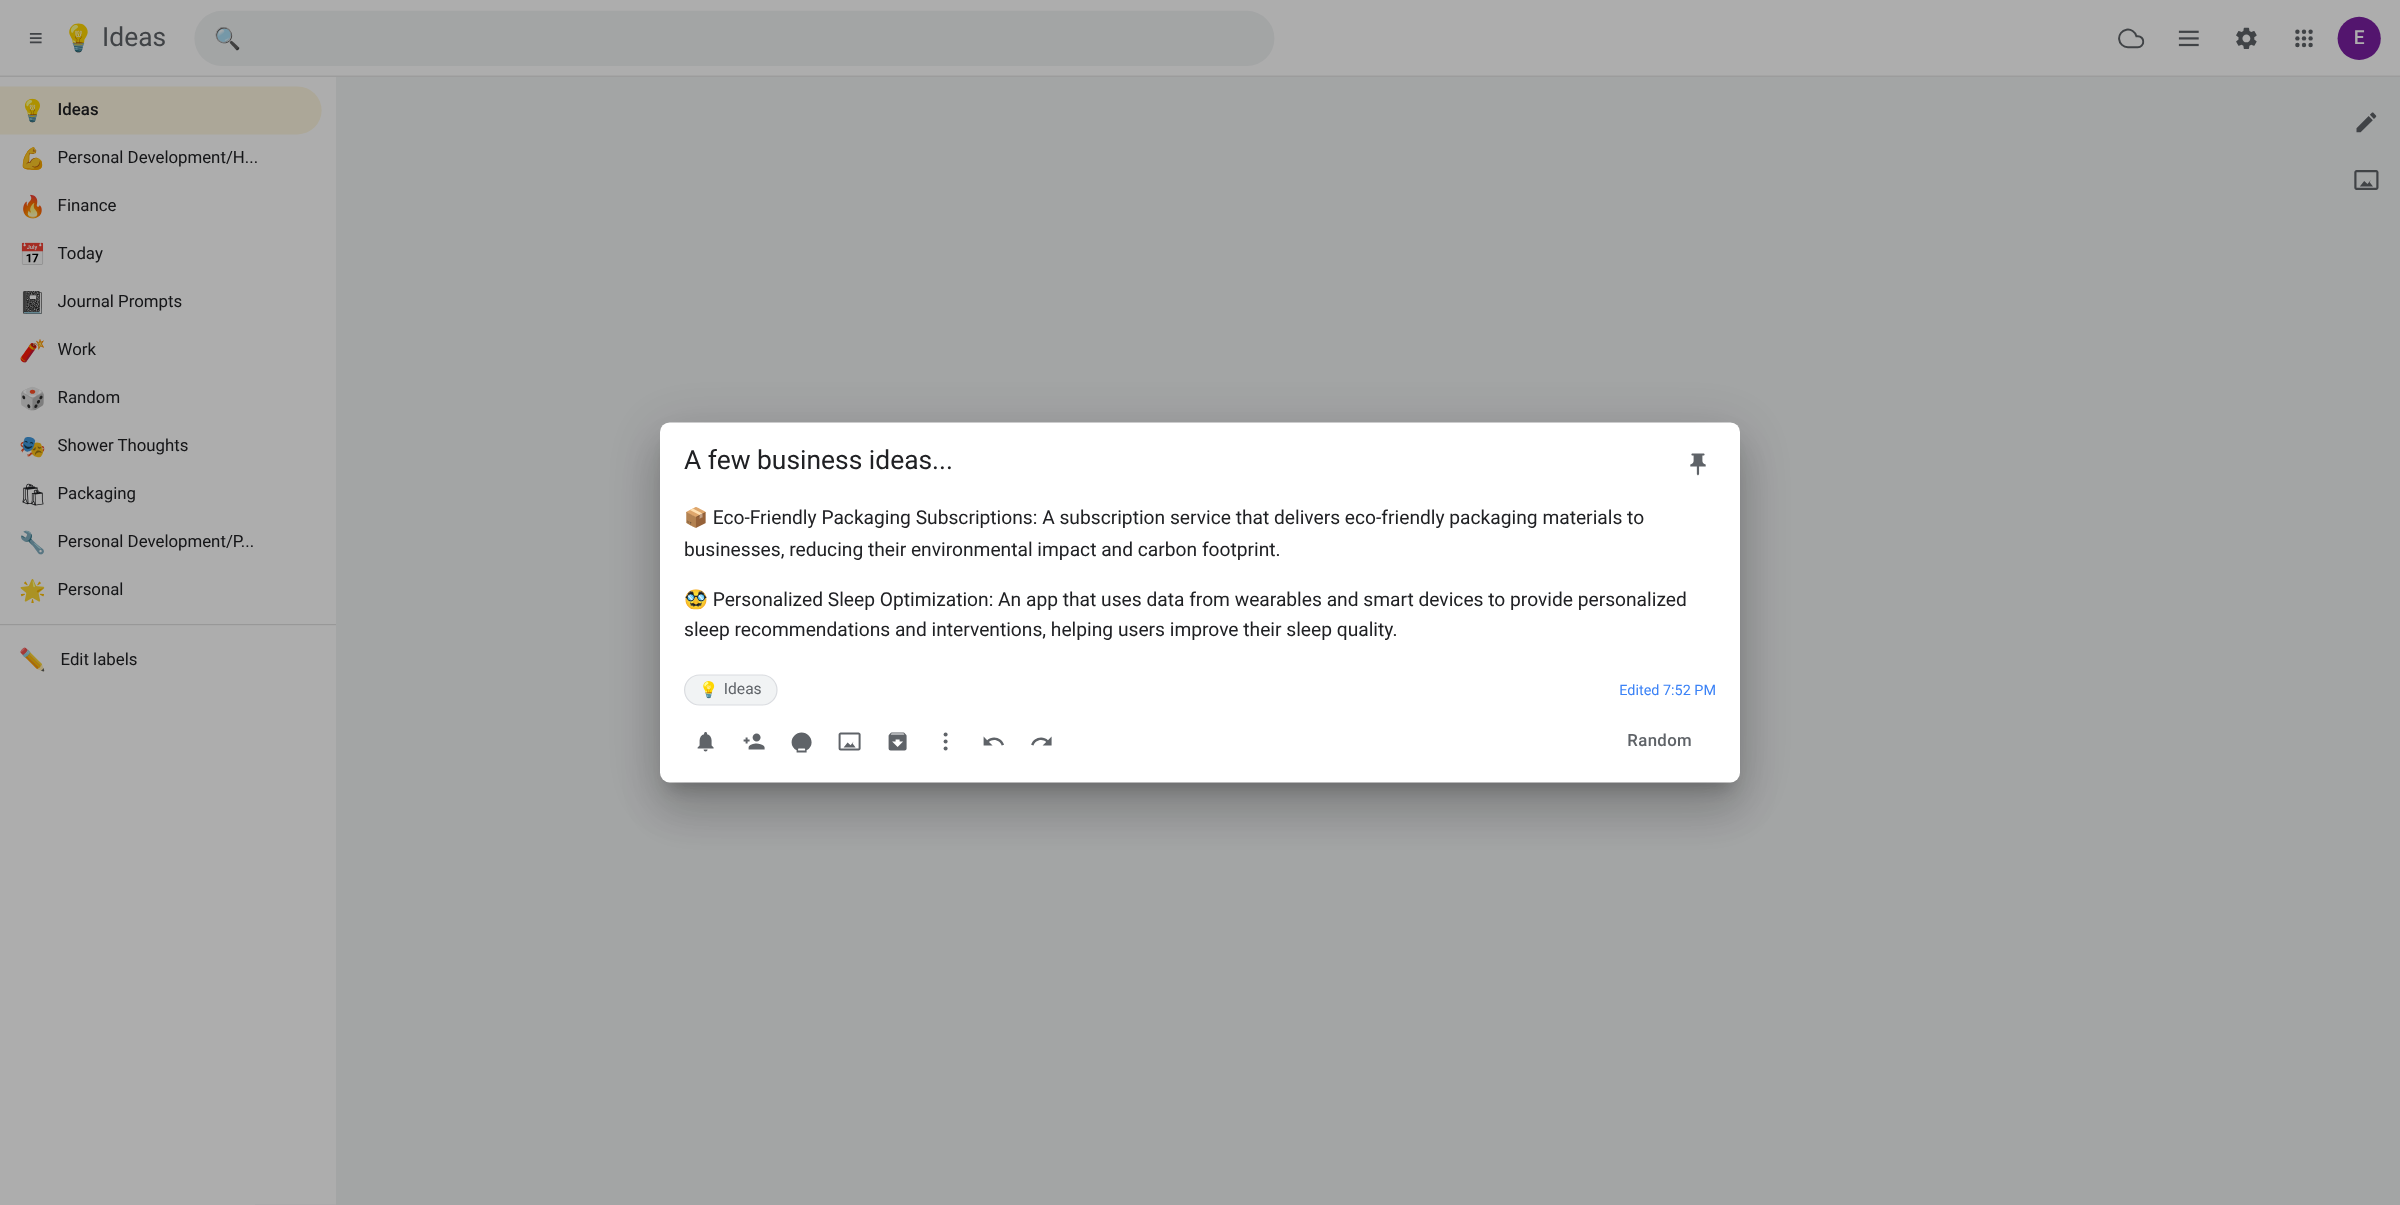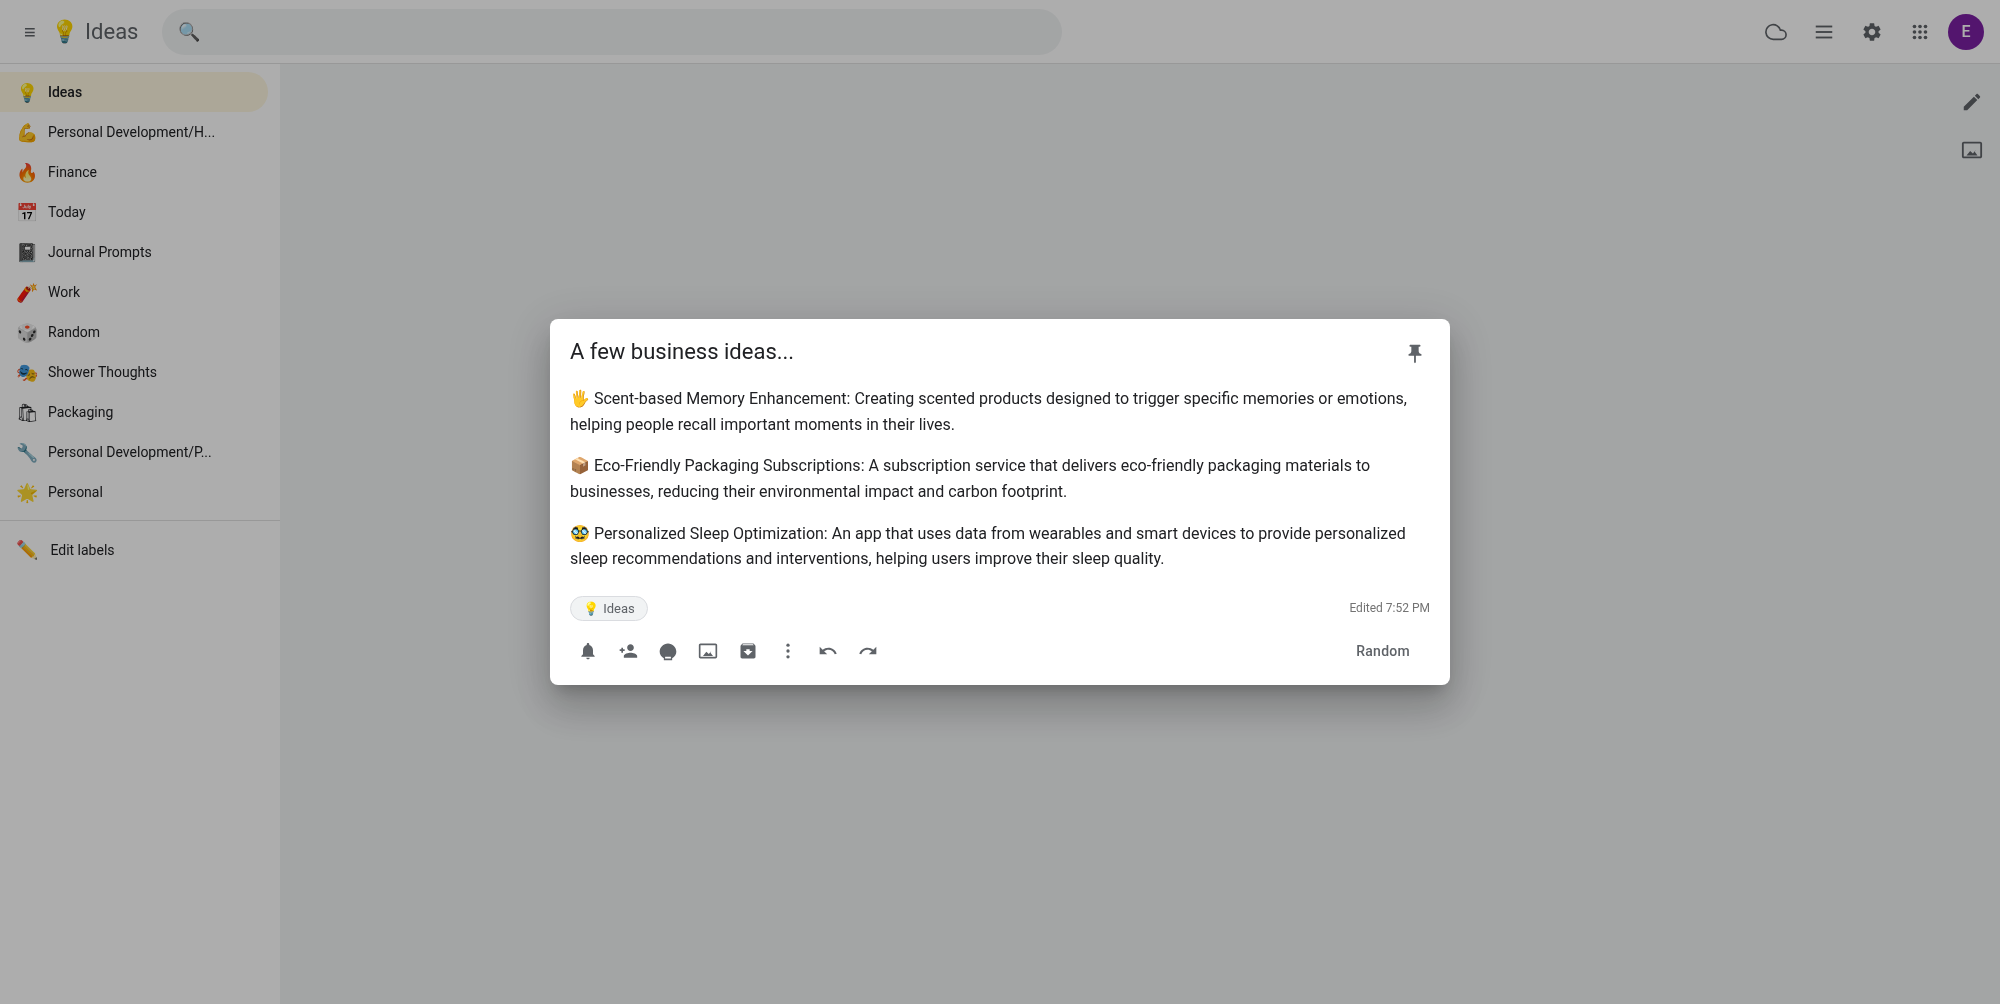--- a/index.html
+++ b/index.html
@@ -264,21 +264,21 @@
       padding: 4px 12px;
       font-size: 13px;
       color: #5f6368;
       display: flex;
       align-items: center;
       gap: 4px;
       cursor: pointer;
     }
     .note-edited {
       font-size: 12px;
-      color: #737373;
+      color: #3b82f6;
       margin-left: 37px;
     }
     .note-modal-actions {
       display: flex;
       align-items: center;
       padding: 4px 8px;
       gap: 4px;
     }
     .note-action-btn {
       width: 36px;
@@ -430,21 +430,20 @@
     <div class="note-modal-header">
       <div class="note-modal-title">A few business ideas...</div>
       <div class="note-modal-pin">
         <svg width="22" height="22" viewBox="0 0 24 24" fill="#5f6368">
           <path d="M16 9V4h1c.55 0 1-.45 1-1s-.45-1-1-1H7c-.55 0-1 .45-1 1s.45 1 1 1h1v5c0 1.66-1.34 3-3 3v2h5.97v7l1 1 1-1v-7H19v-2c-1.66 0-3-1.34-3-3z"></path>
         </svg>
       </div>
     </div>
 
     <div class="note-modal-body" id="note-body">
-    <p>🖐 Scent-based Memory Enhancement: Creating scented products designed to trigger specific memories or emotions, helping people recall important moments in their lives.</p>
         <p>📦 Eco-Friendly Packaging Subscriptions: A subscription service that delivers eco-friendly packaging materials to businesses, reducing their environmental impact and carbon footprint.</p>
         <p>🥸 Personalized Sleep Optimization: An app that uses data from wearables and smart devices to provide personalized sleep recommendations and interventions, helping users improve their sleep quality.</p>
       </div>
 
     <div class="note-modal-footer">
       <div class="note-modal-tags">
         <div class="note-tag">
           <span>💡</span>
           <span>Ideas</span>
         </div>

